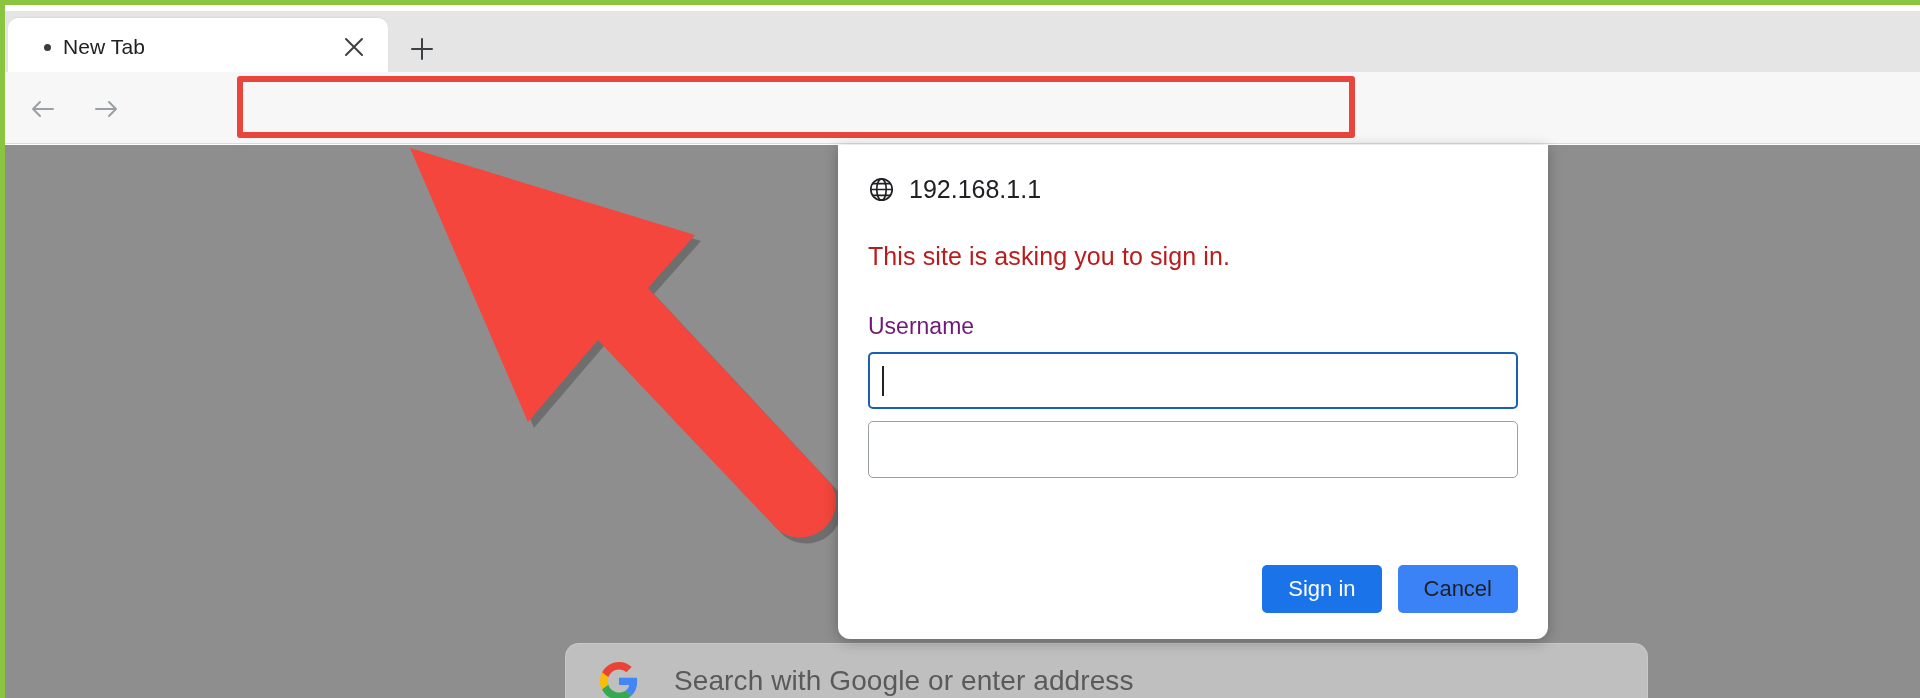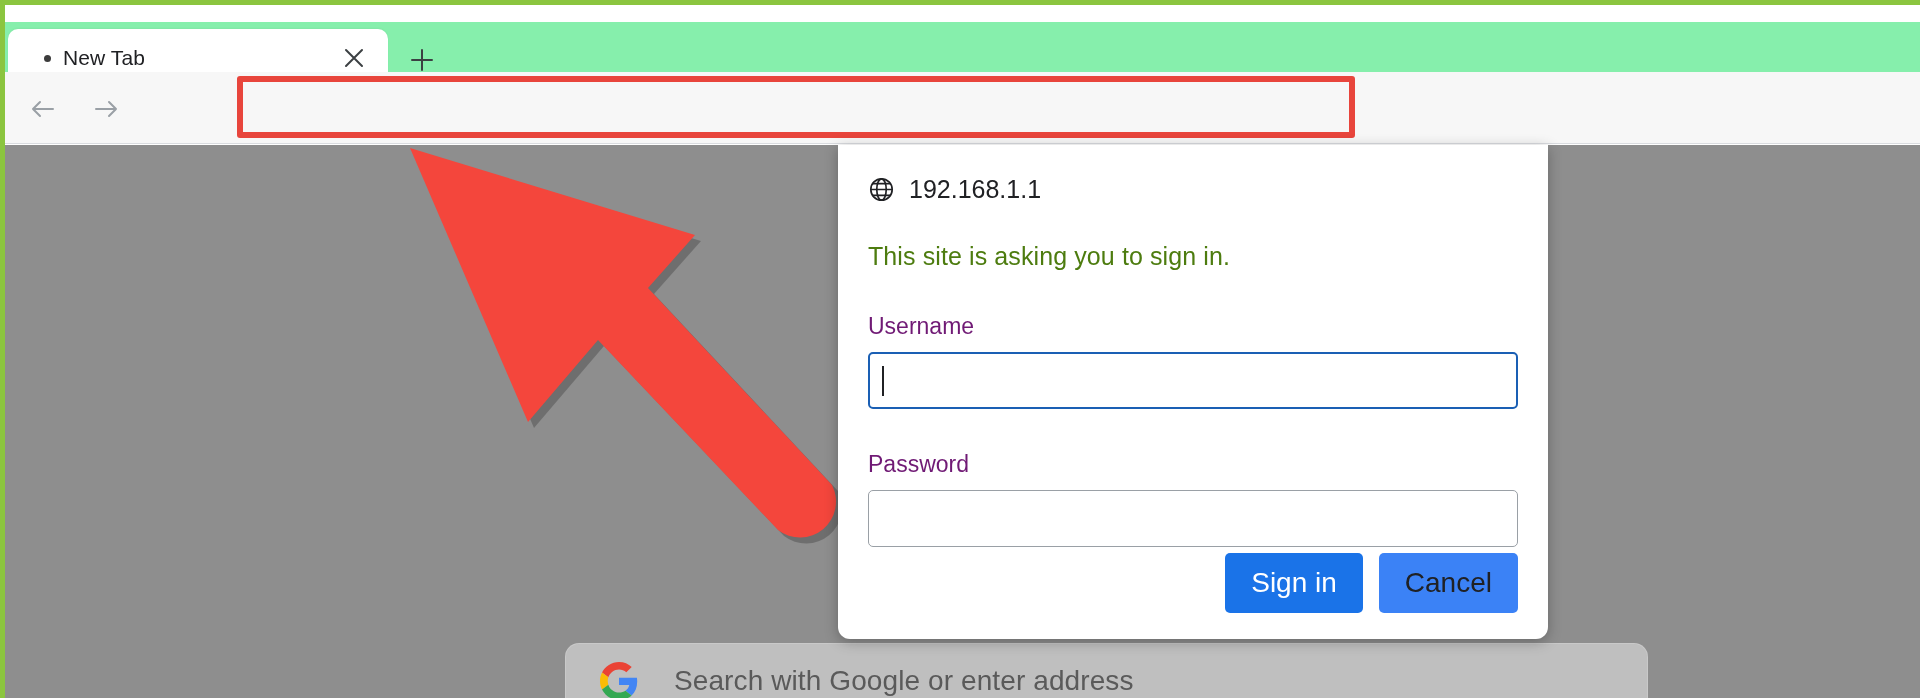--- a/index.html
+++ b/index.html
@@ -27,23 +27,23 @@
   }
   .green-left {
     position: absolute; left: 0; top: 0;
     width: 5px; height: 698px;
     background: #8bc53f;
     z-index: 60;
   }
 
   
   .tabstrip {
-    position: absolute; left: 0; top: 22px;
+    position: absolute; left: 0; top: 11px;
     width: 1920px; height: 67px;
-    background: #86efac;
+    background: #e5e5e5;
   }
   .tab {
     position: absolute; left: 8px; top: 7px;
     width: 380px; height: 58px;
     background: #ffffff;
     border-radius: 10px 10px 0 0;
     display: flex; align-items: center;
     box-shadow: 0 -1px 2px rgba(0,0,0,0.04);
   }
   .tab-dot {
@@ -171,21 +171,21 @@
     padding: 0 30px;
   }
   .dlg-origin {
     display: flex; align-items: center;
     margin-top: 30px;
   }
   .globe-icon { margin-right: 14px; display: block; }
   .dlg-origin-text { font-size: 25px; color: #202124; }
   .dlg-message {
     margin-top: 38px;
-    font-size: 25px; color: #4d7c0f;
+    font-size: 25px; color: #b91c1c;
     letter-spacing: .1px;
   }
   .field-label {
     margin-top: 42px;
     font-size: 23px; color: #701a75;
   }
   .field-input {
     margin-top: 12px;
     width: 650px; height: 57px;
     border: 1px solid #9aa0a6;
@@ -205,25 +205,25 @@
     animation: blink 1.05s step-end infinite;
   }
   @keyframes blink { 50% { opacity: 0; } }
 
   .dlg-buttons {
     position: absolute;
     right: 30px; bottom: 26px;
     display: flex; align-items: center; gap: 16px;
   }
   .btn {
-    height: 60px;
+    height: 48px;
     border: none;
     border-radius: 5px;
     font-family: "Liberation Sans", sans-serif;
-    font-size: 28px;
+    font-size: 22px;
     cursor: pointer;
     padding: 0 26px;
   }
   .btn-primary {
     background: #1a73e8; color: #ffffff;
   }
   .btn-secondary {
     background: #3b82f6; color: #202124;
   }
 </style>
@@ -317,21 +317,20 @@
     </div>
 
     <div class="dlg-message">This site is asking you to sign in.</div>
 
     <div class="field-label">Username</div>
     <div class="field-input focused">
       <span class="caret"></span>
         <span></span>
     </div>
 
-    <div class="field-label">Password</div>
     <div class="field-input">
       <span style="margin-left:14px"></span>
     </div>
 
     <div class="dlg-buttons">
       <button class="btn btn-primary">Sign in</button>
       <button class="btn btn-secondary">Cancel</button>
     </div>
   </div>
 

